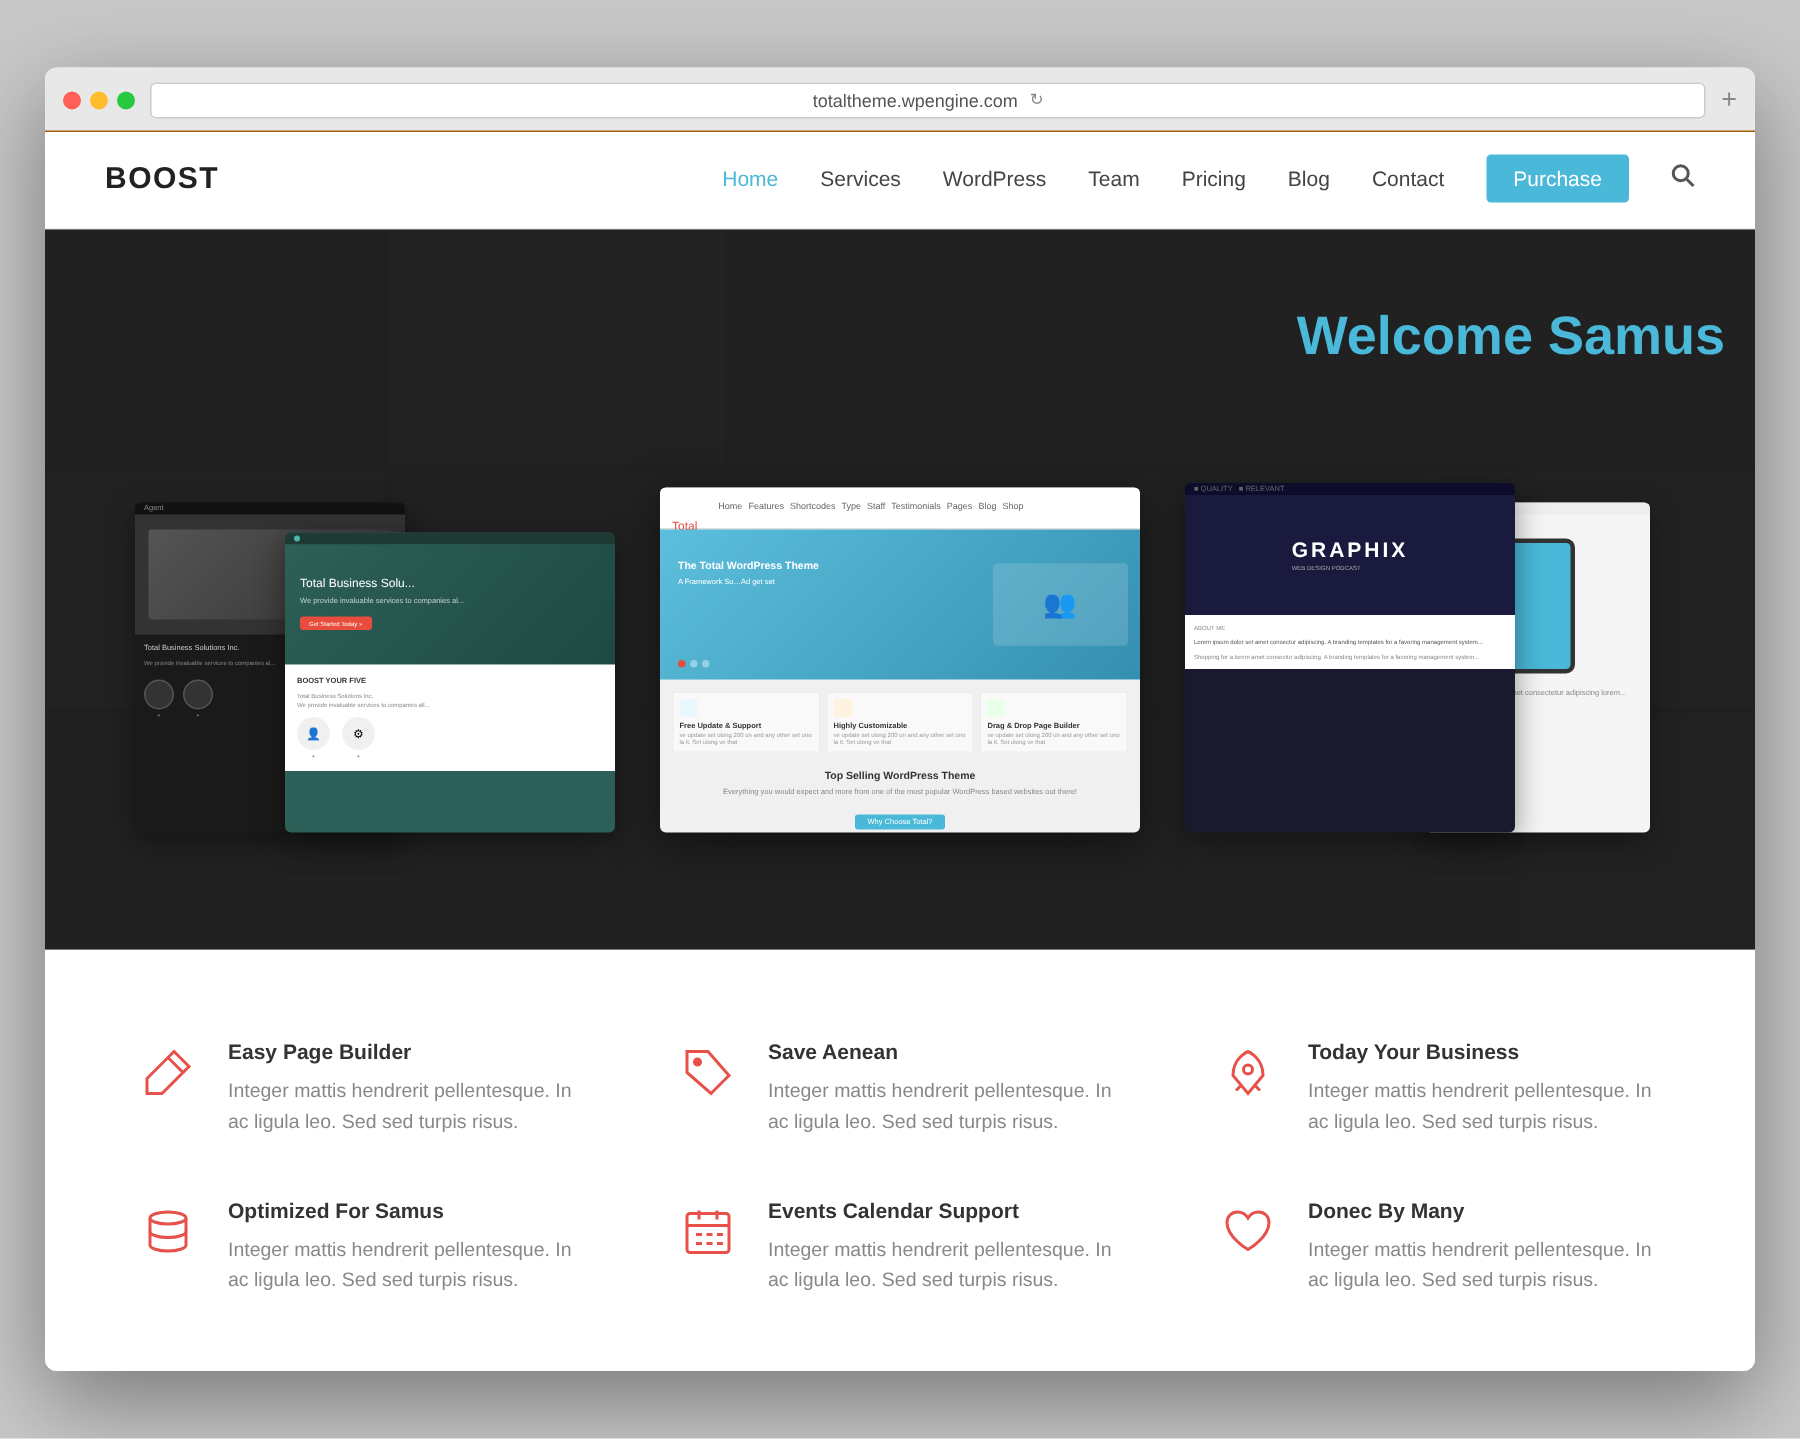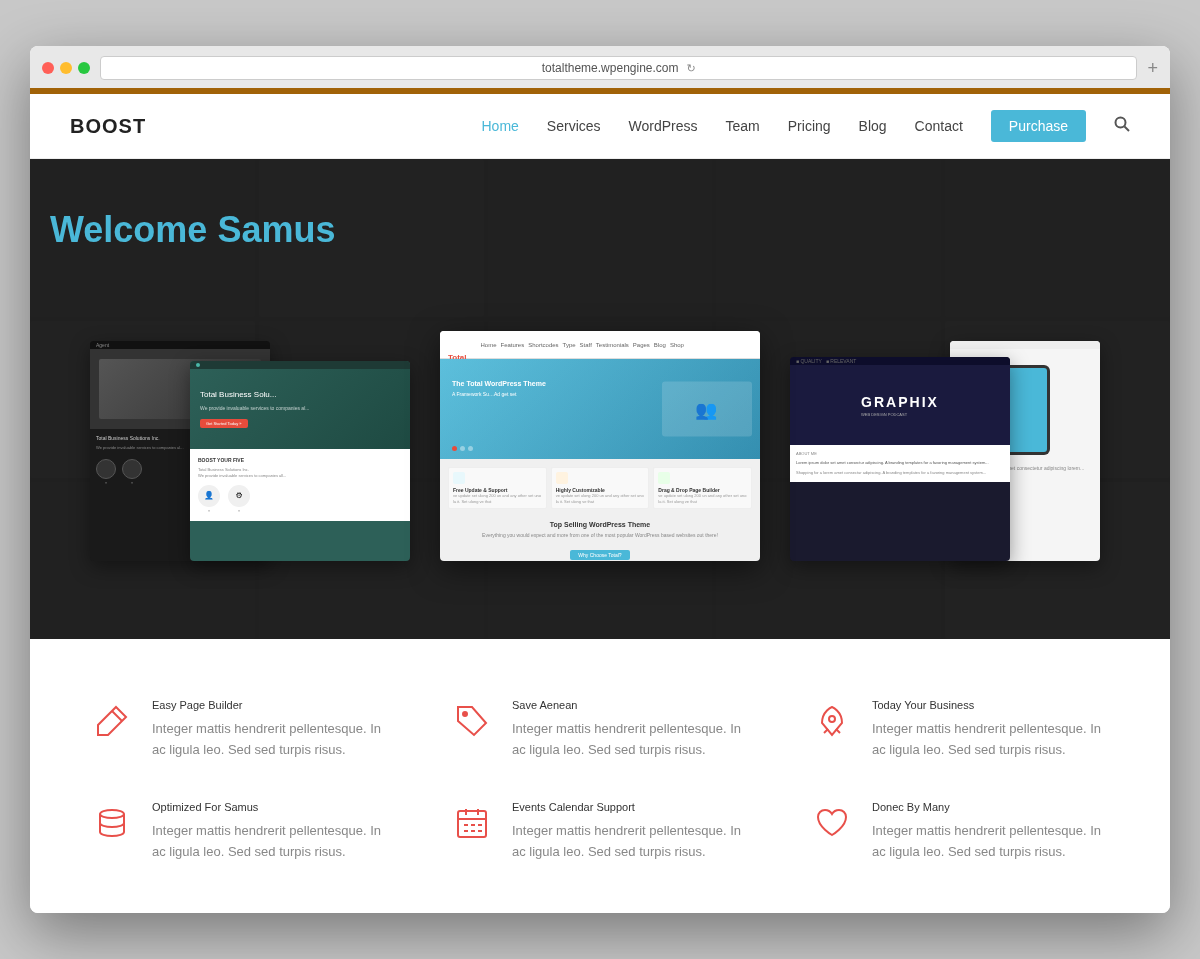--- a/index.html
+++ b/index.html
@@ -20,21 +20,21 @@
       box-shadow: 0 20px 60px rgba(0,0,0,0.4);
       background: #fff;
     }
 
     .browser-chrome {
       background: #e8e8e8;
       padding: 10px 12px 8px;
       display: flex;
       align-items: center;
       gap: 10px;
-      border-bottom: 6px solid #a16207;
+      border-bottom: 1px solid #a16207;
     }
 
     .traffic-lights {
       display: flex;
       gap: 6px;
     }
 
     .traffic-light {
       width: 12px;
       height: 12px;
@@ -120,21 +120,21 @@
       cursor: pointer;
     }
 
     
     .hero {
       position: relative;
       background: #2a2a2a;
       min-height: 480px;
       display: flex;
       flex-direction: column;
-      align-items: flex-start;
+      align-items: flex-end;
       overflow: hidden;
     }
 
     .hero-bg-overlay {
       position: absolute;
       top: 0; left: 0; right: 0; bottom: 0;
       background: rgba(30,30,30,0.75);
       z-index: 1;
     }
 
@@ -219,21 +219,21 @@
       box-shadow: 0 6px 20px rgba(0,0,0,0.4);
       position: absolute;
       left: 60px;
       bottom: 0;
       z-index: 7;
       overflow: hidden;
     }
 
     .screenshot-right-1 {
       width: 220px;
-      height: 204px;
+      height: 233px;
       background: #1a1a2e;
       border-radius: 4px;
       box-shadow: 0 6px 20px rgba(0,0,0,0.4);
       position: absolute;
       right: 160px;
       bottom: 0;
       z-index: 8;
       overflow: hidden;
     }
 
@@ -256,21 +256,21 @@
       background: #fff;
       border-bottom: 1px solid #ddd;
       display: flex;
       align-items: center;
       padding: 0 8px;
       gap: 6px;
     }
 
     .ss-nav-logo {
       font-size: 8px;
-      font-weight: 700;
+      font-weight: 400;
       color: #e74c3c;
       margin-top: 25px;
     }
 
     .ss-nav-links {
       display: flex;
       gap: 4px;
       margin-left: 8px;
     }
 
@@ -485,22 +485,22 @@
       display: flex;
       align-items: center;
       justify-content: center;
     }
 
     .feature-text-wrap {
       flex: 1;
     }
 
     .feature-title {
-      font-size: 11px;
-      font-weight: 400;
+      font-size: 14px;
+      font-weight: 700;
       color: #333;
       margin-bottom: 8px;
     }
 
     .feature-desc {
       font-size: 13px;
       color: #888;
       line-height: 1.6;
     }
   </style>

